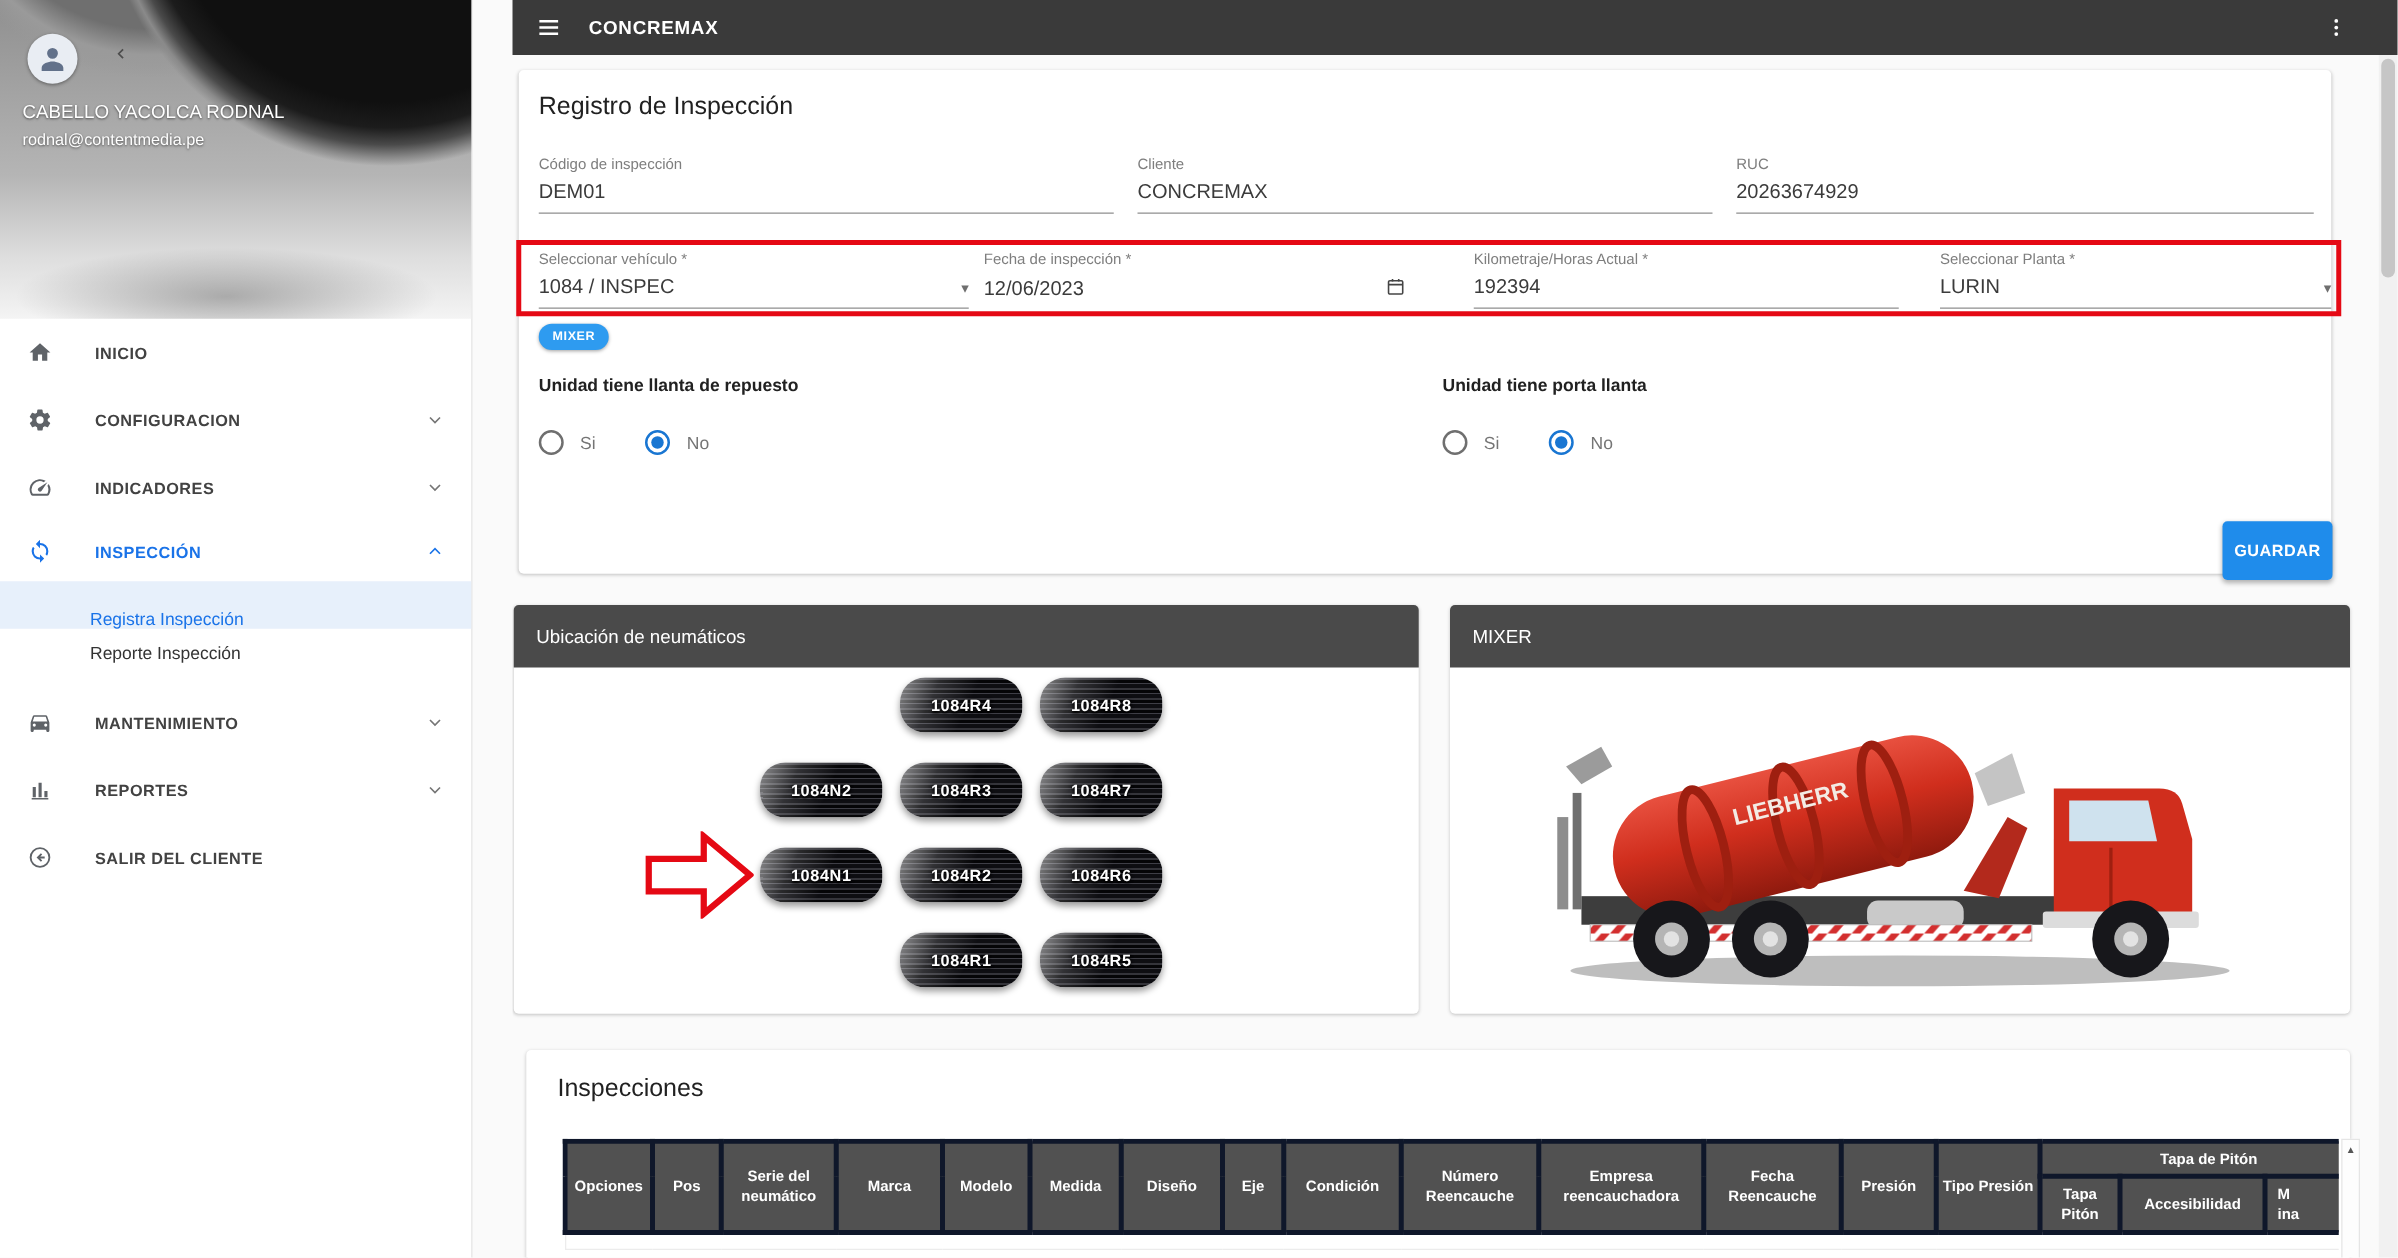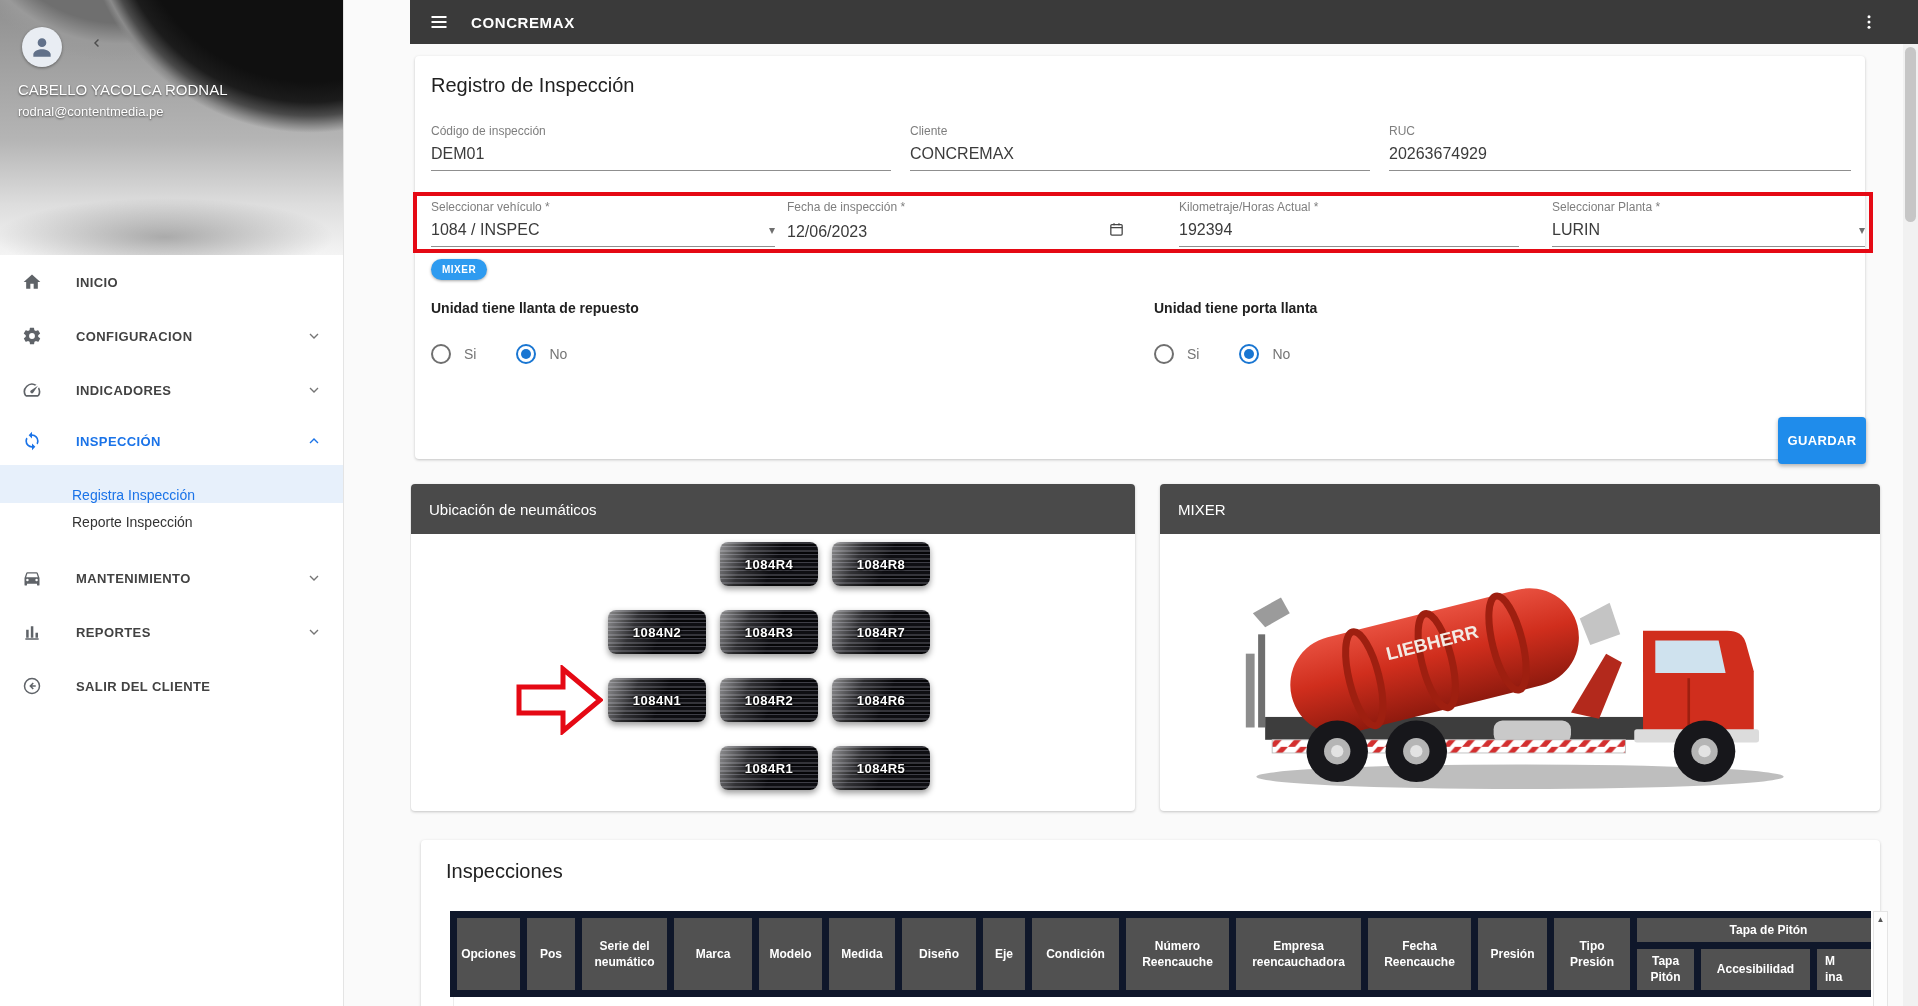--- a/index.html
+++ b/index.html
@@ -1,19 +1,19 @@
 <!DOCTYPE html>
 <html><head>
 <meta charset="utf-8">
 <style>
   * { margin:0; padding:0; box-sizing:border-box; }
   html,body { width:1918px; height:1006px; overflow:hidden; font-family:"Liberation Sans", sans-serif; background:#fafafa; }
 
   
-  .sidebar { position:absolute; left:0; top:0; width:344px; height:1006px; background:#fff; border-right:1px solid #e4e4e4; z-index:4; }
+  .sidebar { position:absolute; left:0; top:0; width:378px; height:1006px; background:#fff; border-right:1px solid #e4e4e4; z-index:4; }
   .profile {
     position:relative; height:255px; overflow:hidden;
     background:
       radial-gradient(ellipse 260px 60px at 48% 93%, rgba(0,0,0,.28), transparent 65%),
       radial-gradient(circle 340px at 310px -95px, #101010 52%, #1c1c1c 58%, #4a4a4a 62%, #8a8a8a 65%, rgba(160,160,160,0) 67%),
       radial-gradient(circle 260px at 120px -120px, #6f6f6f 55%, #9a9a9a 63%, rgba(175,175,175,0) 70%),
       linear-gradient(180deg, #8f8f8f 0%, #b5b5b5 55%, #dddddd 80%, #f4f4f4 100%);
   }
   .avatar { position:absolute; left:22px; top:27px; width:40px; height:40px; border-radius:50%; background:#e9edf3; display:flex; align-items:center; justify-content:center; overflow:hidden; box-shadow:0 1px 3px rgba(0,0,0,.4); cursor:pointer; }
   .back-chevron { position:absolute; left:90px; top:36px; cursor:pointer; }
@@ -60,38 +60,38 @@
   .save-btn { position:absolute; left:1363px; top:361px; width:88px; height:47px; background:#1f8ceb; color:#fff; border:none; border-radius:4px; font-size:13px; font-weight:bold; letter-spacing:.4px; font-family:"Liberation Sans",sans-serif; cursor:pointer; box-shadow:0 2px 4px rgba(0,0,0,.3); }
 
   
   .panel-header { height:50px; background:#4a4a4a; border-radius:4px 4px 0 0; display:flex; align-items:center; padding-left:18px; color:#fff; font-size:15px; }
   .card2 { left:1px; top:440px; width:724px; height:327px; }
   .card3 { left:750px; top:440px; width:720px; height:327px; }
   .panel-body { position:relative; height:277px; }
 
   .tire-grid { position:absolute; left:197px; top:8px; display:grid; grid-template-columns:repeat(3,98px); gap:24px 14px; }
   .tire {
-    width:98px; height:44px; border-radius:8px; display:flex; align-items:center; justify-content:center;
+    width:98px; height:44px; border-radius:20px; display:flex; align-items:center; justify-content:center;
     color:#fff; font-weight:bold; font-size:13px; letter-spacing:.5px; text-shadow:0 1px 2px #000, 0 0 3px #000;
     cursor:pointer; box-shadow:0 3px 6px rgba(0,0,0,.4);
     background:
       linear-gradient(115deg, rgba(255,255,255,.55) 0%, rgba(255,255,255,.15) 28%, rgba(255,255,255,0) 55%),
       repeating-linear-gradient(0deg, #050507 0 2px, #34343a 2px 4px, #0e0e12 4px 7px, #3e3e46 7px 8px);
   }
   .arrow-annot { position:absolute; left:105px; top:131px; }
 
   .truck-wrap { position:absolute; left:0; top:0; width:100%; height:100%; display:flex; align-items:center; justify-content:center; }
 
   
   .card4 { left:11px; top:796px; width:1459px; height:290px; }
   .insp-title { position:absolute; left:25px; top:20px; font-size:20px; font-weight:500; color:#212121; }
   .table-zone { position:absolute; left:29px; top:71px; display:flex; }
   .table-clip { width:1421px; overflow:hidden; }
   table { border-collapse:collapse; table-layout:fixed; width:1450px; }
-  th { background:#515151; color:#fff; font-size:12px; font-weight:bold; text-align:center; vertical-align:middle; border:7px solid #0f172a; padding:4px 3px; line-height:1.35; }
+  th { background:#515151; color:#fff; font-size:12px; font-weight:bold; text-align:center; vertical-align:middle; border:4px solid #0f172a; padding:4px 3px; line-height:1.35; }
   th.tail { text-align:left; padding-left:8px; }
   td.empty { height:14px; background:#fff; border:1px solid #ececec; }
 
   
   .tbl-scrollbar { width:15px; margin-left:2px; height:180px; background:#fdfdfd; border:1px solid #e5e5e5; display:flex; justify-content:center; align-items:flex-start; cursor:pointer; }
   .tbl-scrollbar span { font-size:8px; color:#555; margin-top:3px; }
   .page-scrollbar { position:absolute; right:0; top:44px; bottom:0; width:15px; background:#f1f1f1; z-index:7; cursor:pointer; }
   .page-scroll-thumb { position:absolute; top:3px; left:2px; width:11px; height:175px; background:#c6c6c6; border-radius:6px; }
 </style>
 </head>

